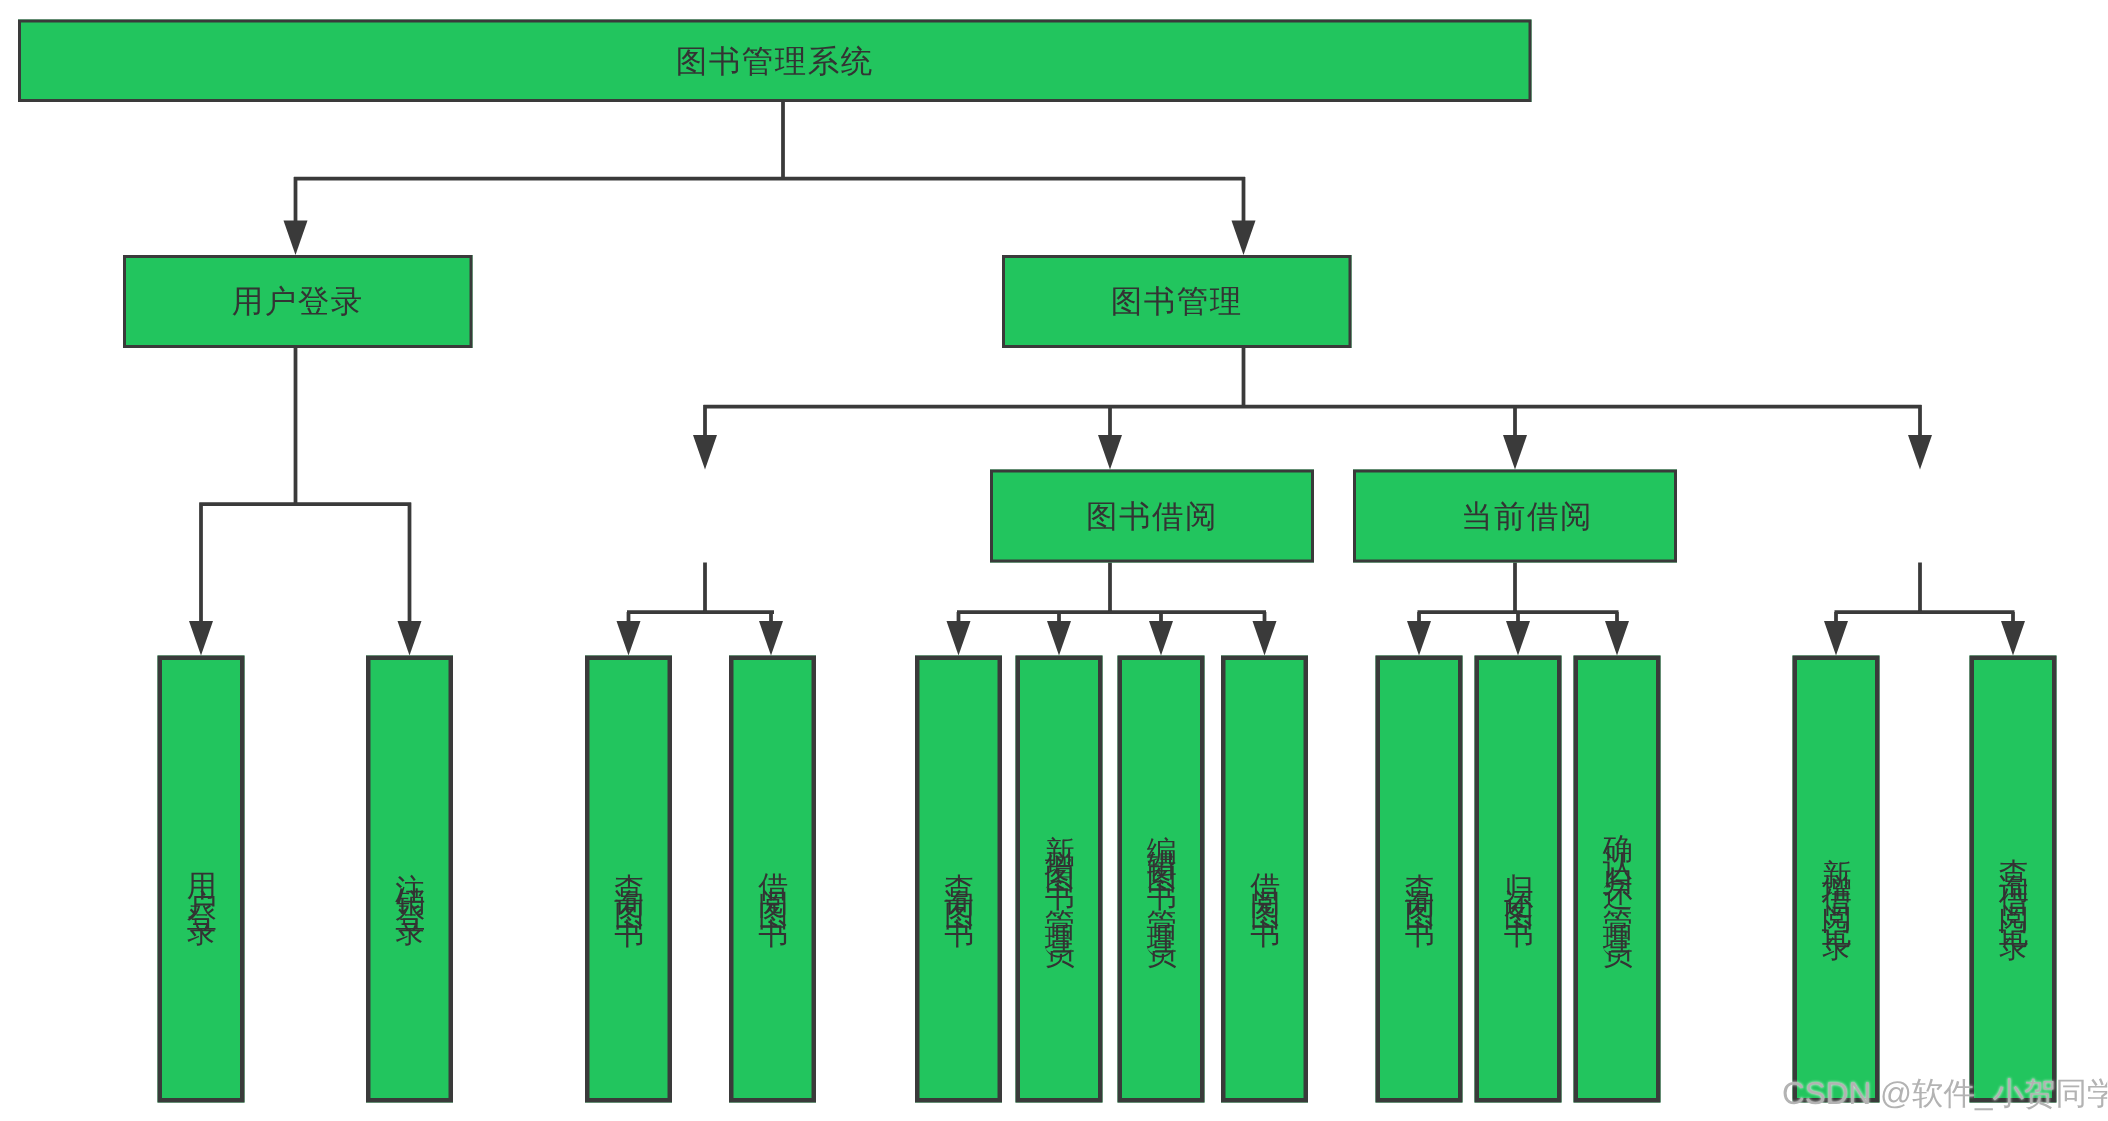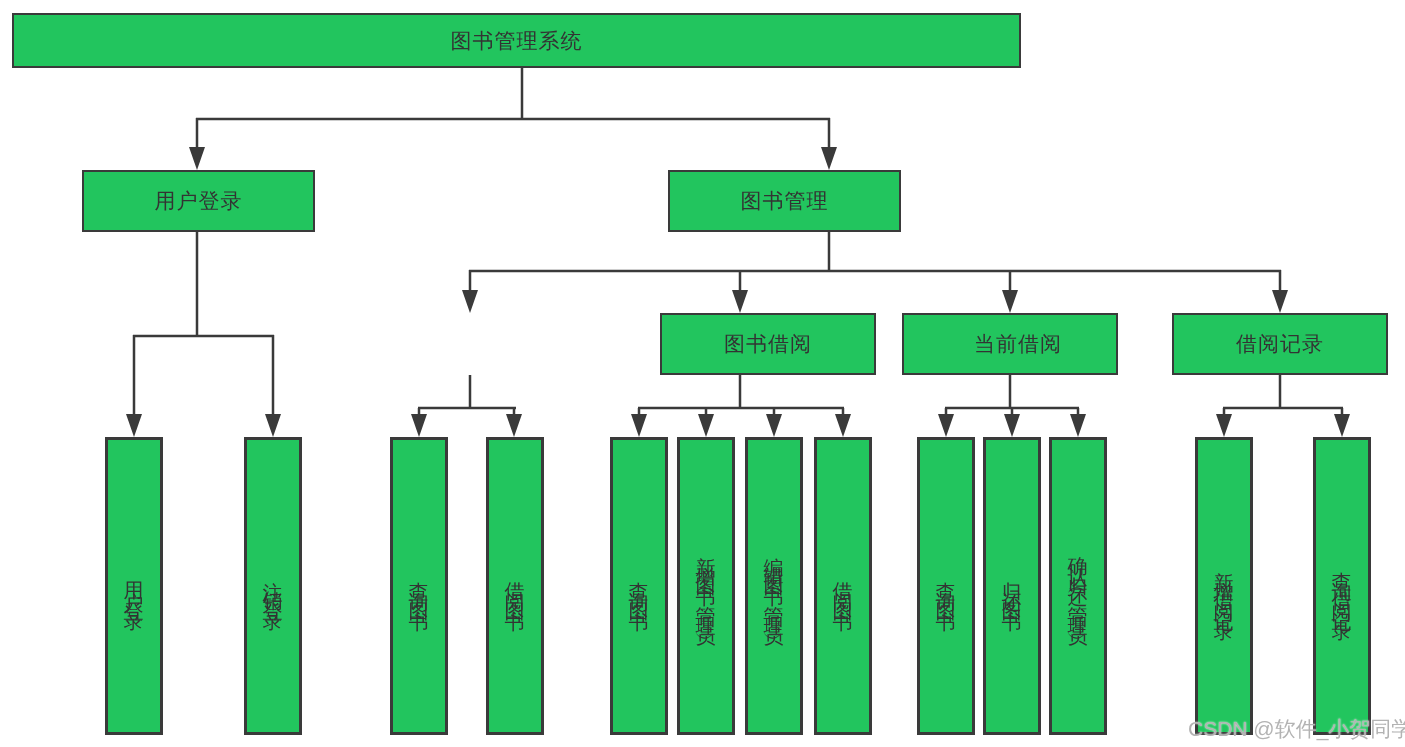--- a/index.html
+++ b/index.html
@@ -133,23 +133,20 @@
   <div class="box lvl" style="left:668px;">
     <span>图书管理</span>
   </div>
 
   <div class="box lvl3" style="left:632px;margin-left:28px;">
     <span>图书借阅</span>
   </div>
   <div class="box lvl3" style="left:902px;padding-left:16px;">
     <span>当前借阅</span>
   </div>
-  <div class="box lvl3" style="left:1172px;">
-    <span>借阅记录</span>
-  </div>
 
   <div class="box leaf" style="left:105px;">
     <span class="vtext">用户登录</span>
   </div>
   <div class="box leaf" style="left:244px;">
     <span class="vtext">注销登录</span>
   </div>
   <div class="box leaf" style="left:390px;">
     <span class="vtext">查询图书</span>
   </div>

